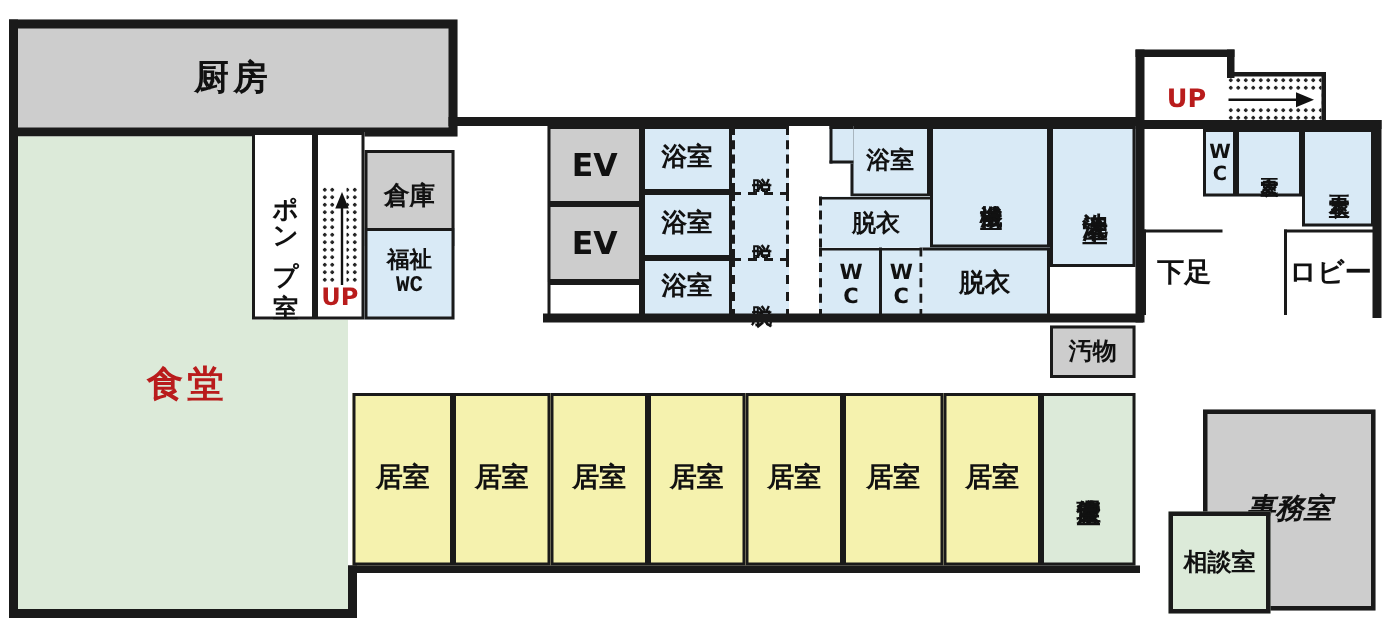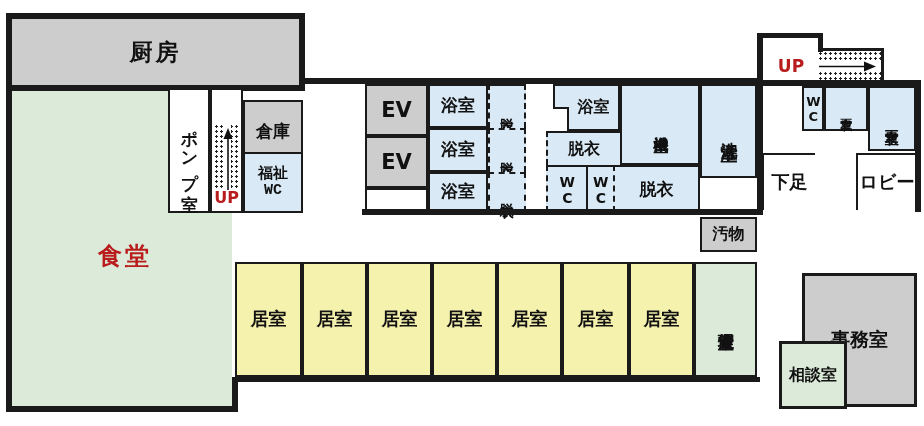--- a/index.html
+++ b/index.html
@@ -173,21 +173,21 @@
   <div class="room yellow" style="left:562px;top:262px;width:67px;height:115px;font-size:18px;z-index:1;">
       <span>居室</span>
     </div>
   <div class="room yellow" style="left:629px;top:262px;width:65px;height:115px;font-size:18px;z-index:1;">
       <span>居室</span>
     </div>
 
   <div class="room green vtext" style="left:694px;top:262px;width:63px;height:115px;font-size:16px;letter-spacing:0;z-index:1;">
       <span>健康管理室</span>
     </div>
-  <div class="room gray thick" style="left:802px;top:273px;width:115px;height:134px;font-size:19px;z-index:5;">
+  <div class="room gray thick" style="left:802px;top:273px;width:115px;height:134px;font-size:19px;z-index:5;font-style:italic;">
       <span>事務室</span>
     </div>
   <div class="room green thick" style="left:779px;top:341px;width:68px;height:68px;font-size:16px;z-index:6;">
       <span>相談室</span>
     </div>
 
   <div class="wall" style="left:6px;top:13px;width:6px;height:399px;"></div>
   <div class="wall" style="left:6px;top:406px;width:232px;height:6px;"></div>
   <div class="wall" style="left:232px;top:377px;width:6px;height:35px;"></div>
   <div class="wall" style="left:232px;top:377px;width:528px;height:5px;"></div>

